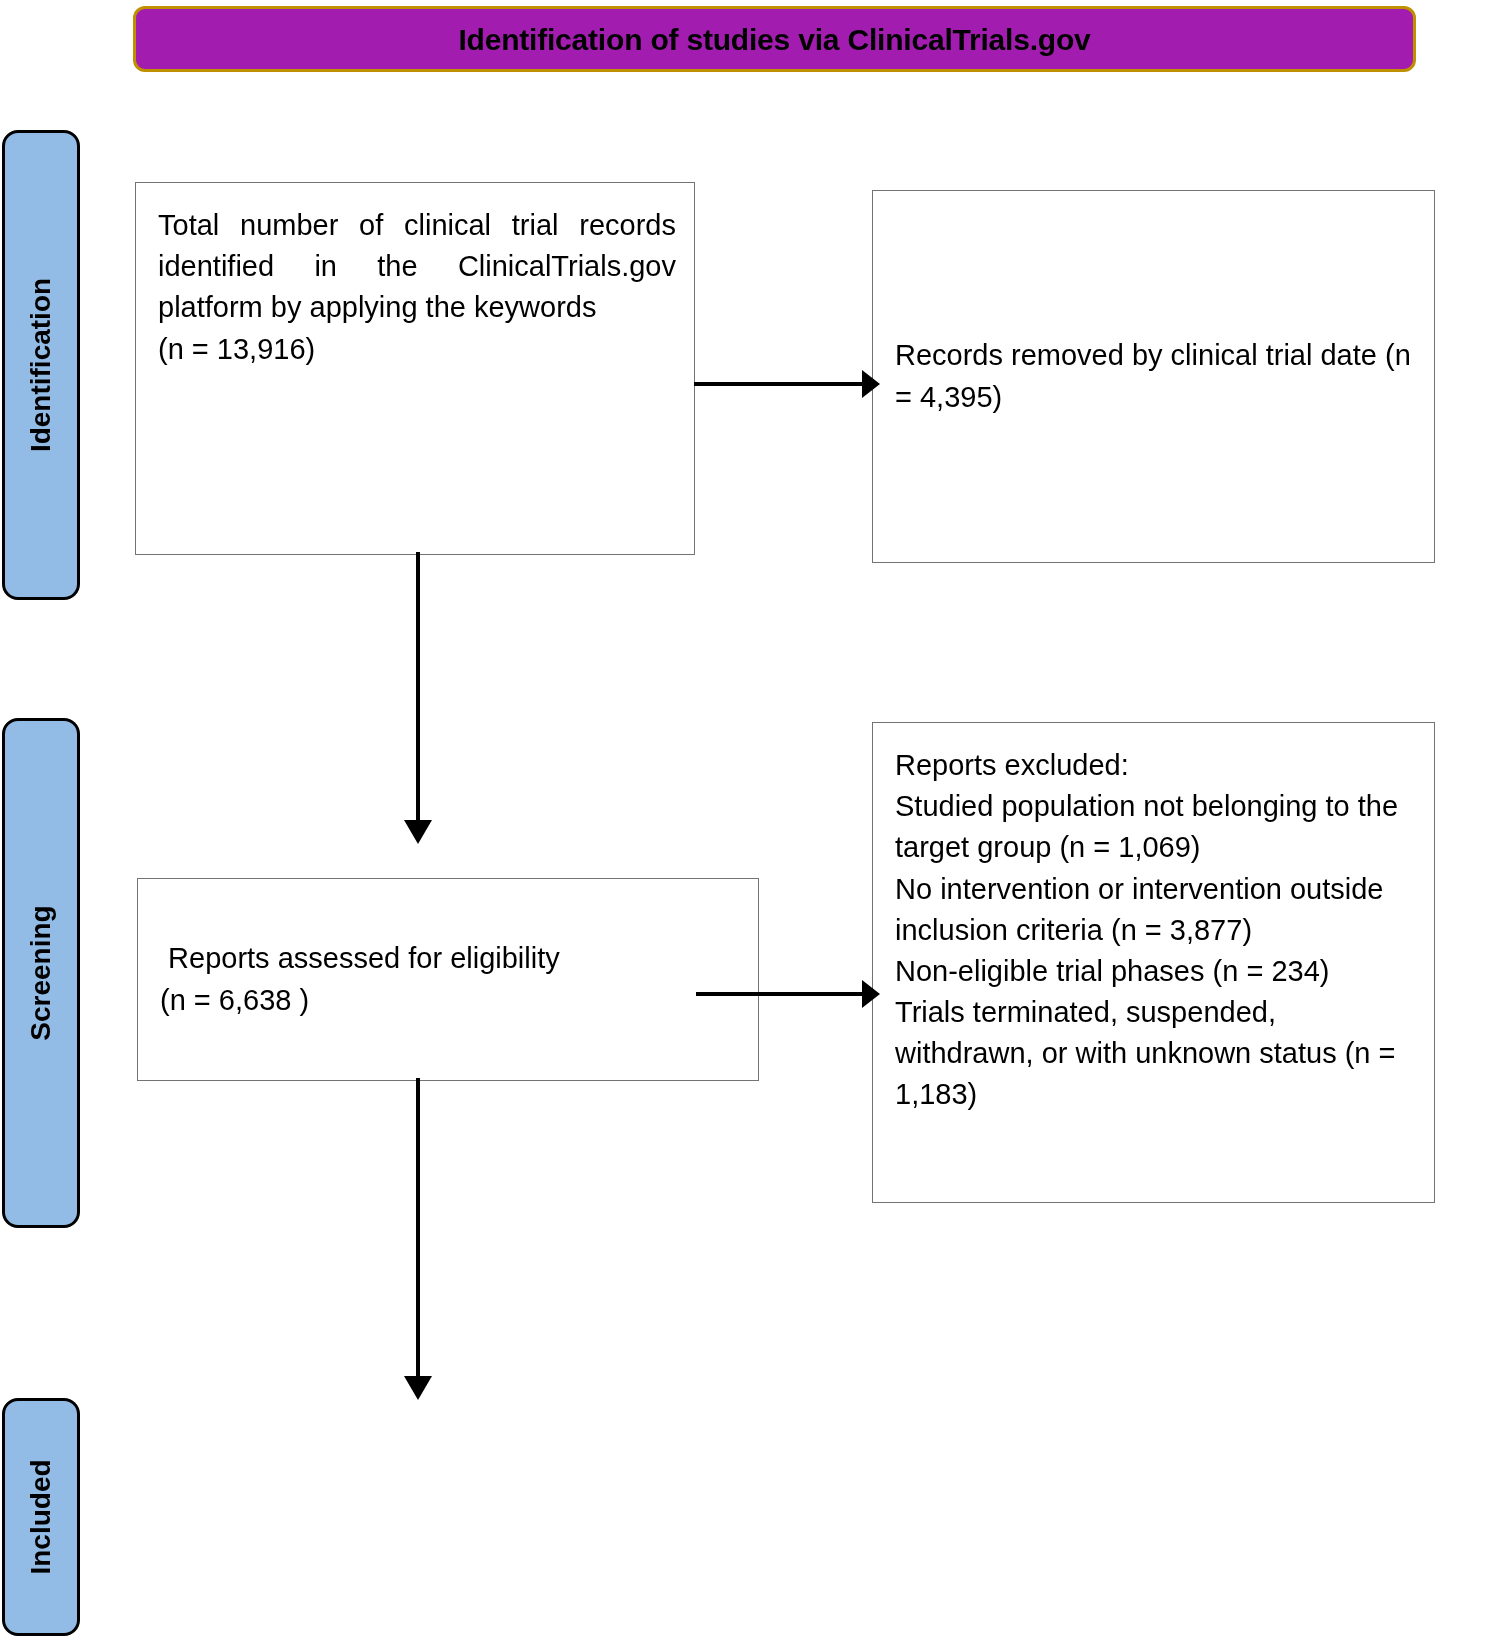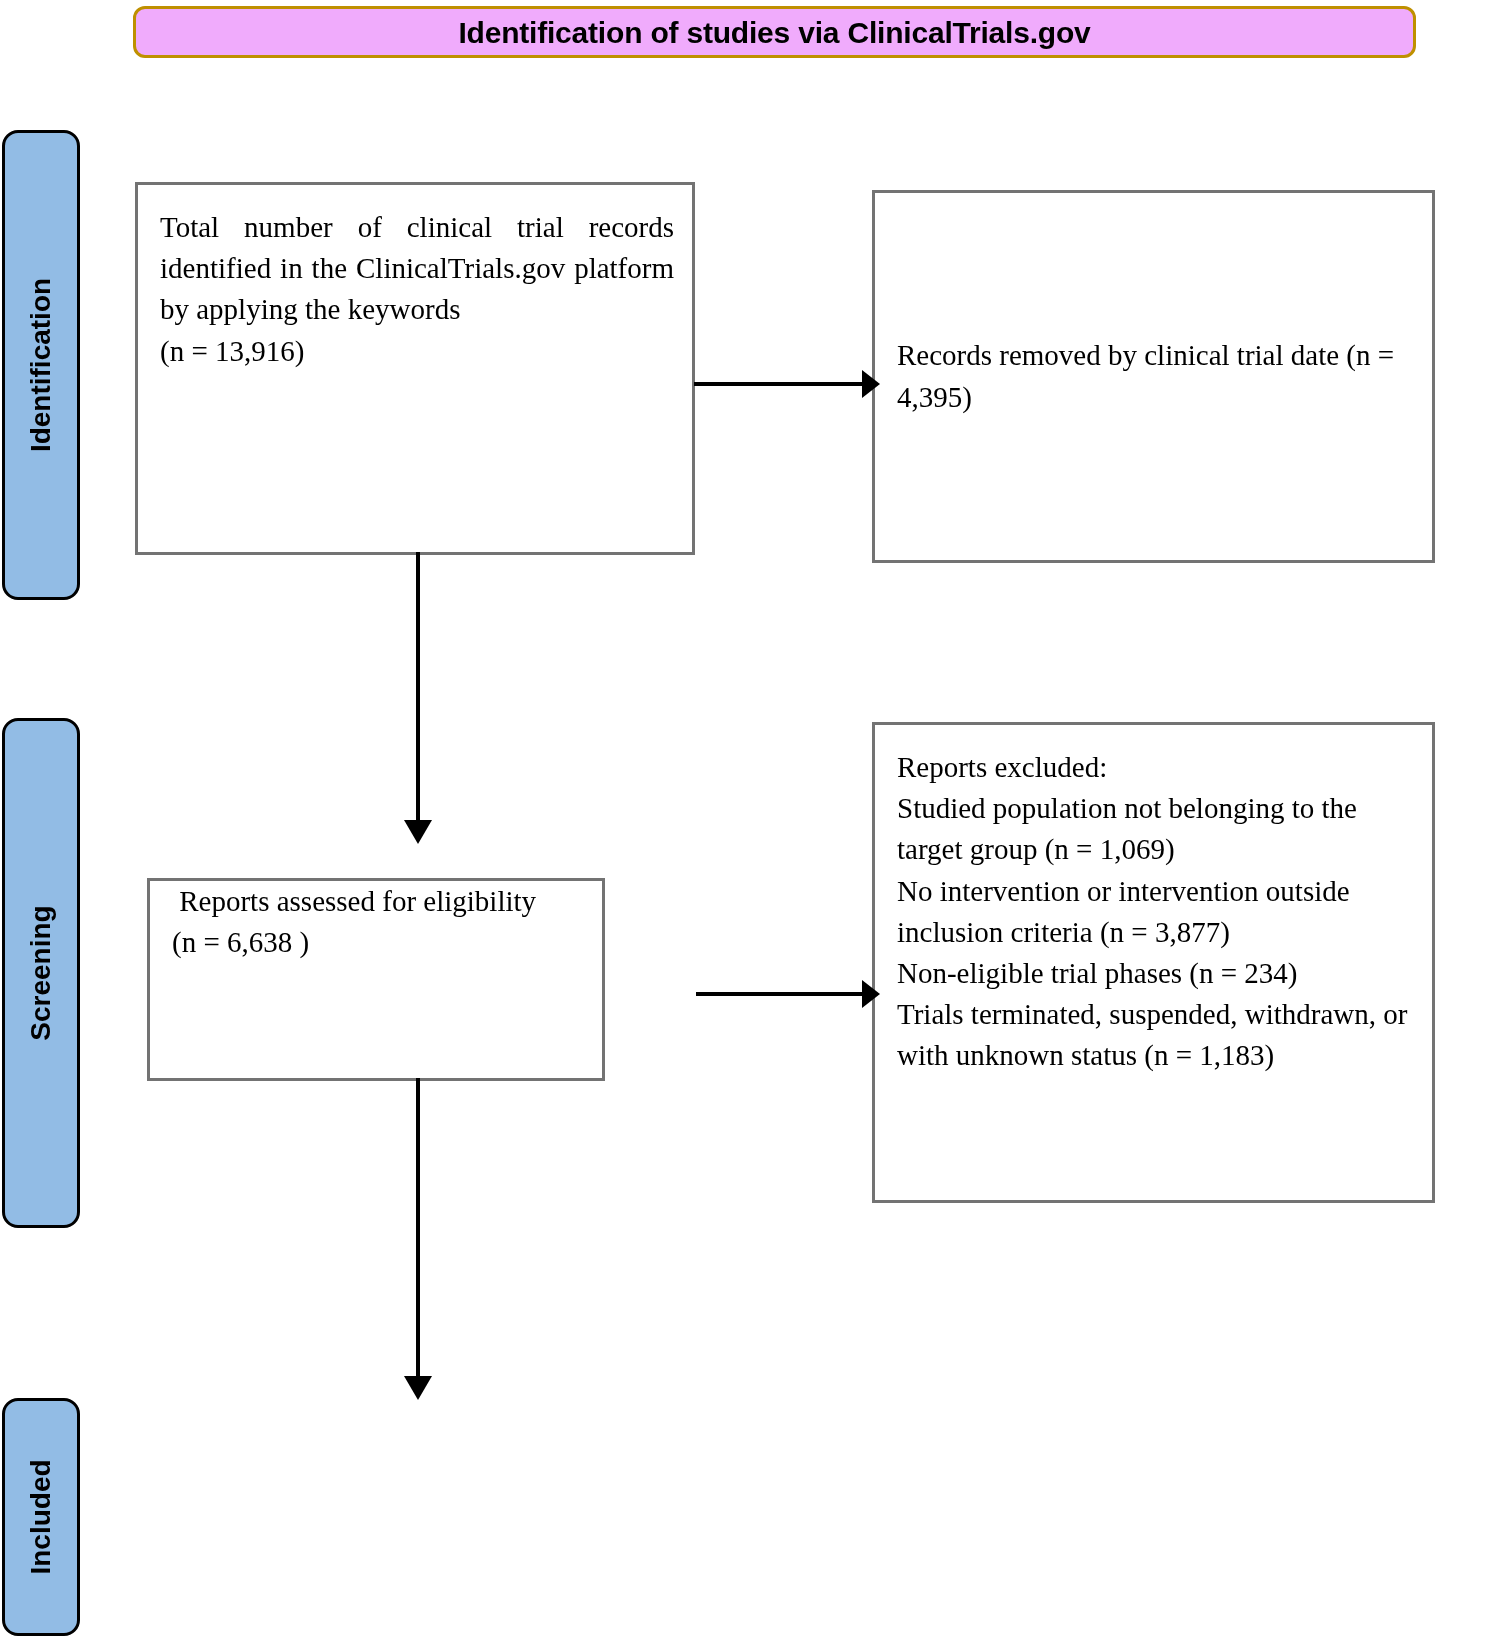--- a/index.html
+++ b/index.html
@@ -18,22 +18,22 @@
     background: #ffffff;
     overflow: hidden;
   }
 
   
   .header-banner {
     position: absolute;
     left: 133px;
     top: 6px;
     width: 1283px;
-    height: 52px;
-    background: #f0abfc;
+    height: 66px;
+    background: #a21caf;
     border: 3px solid #BF9000;
     border-radius: 12px;
     box-sizing: border-box;
     display: flex;
     align-items: center;
     justify-content: center;
   }
   .header-title {
     font-size: 30px;
     font-weight: bold;
@@ -63,41 +63,40 @@
     letter-spacing: 0px;
   }
   #stage-identification { left: 2px;  top: 130px;  width: 78px;  height: 470px; }
   #stage-screening      { left: 2px;  top: 718px;  width: 78px;  height: 510px; }
   #stage-included       { left: 2px;  top: 1398px; width: 78px;  height: 238px; }
 
   
   .flow-box {
     position: absolute;
     background: #ffffff;
-    border: 3px solid #737373;
+    border: 1px solid #737373;
     box-sizing: border-box;
     padding: 22px 18px 14px 22px;
-    font-family: Liberation Serif, serif;
   }
   .box-text {
     font-size: 29px;
     line-height: 1.42;
     color: #000000;
     white-space: pre-wrap;
   }
   .box-text.justify {
     text-align: justify;
     text-align-last: left;
   }
 
   #box-identified   { left: 135px; top: 182px;  width: 560px;  height: 373px; }
   #box-removed      { left: 872px; top: 190px;  width: 563px;  height: 373px;
                       display: flex; align-items: center; padding-top: 0; padding-bottom: 0; }
-  #box-assessed     { left: 137px; top: 878px;  width: 458px;  height: 203px;
-                      display: flex; padding-top: 0; padding-bottom: 0; margin-left: 10px; }
+  #box-assessed     { left: 137px; top: 878px;  width: 622px;  height: 203px;
+                      display: flex; align-items: center; padding-top: 0; padding-bottom: 0; }
   #box-excluded     { left: 872px; top: 722px;  width: 563px;  height: 481px; }
   #box-included     { left: 134px; top: 1398px; width: 645px;  height: 100px;
                       display: flex; align-items: center; padding-top: 0; padding-bottom: 0; }
 
   
   .connector {
     position: absolute;
     overflow: visible;
   }
   .conn-line {

